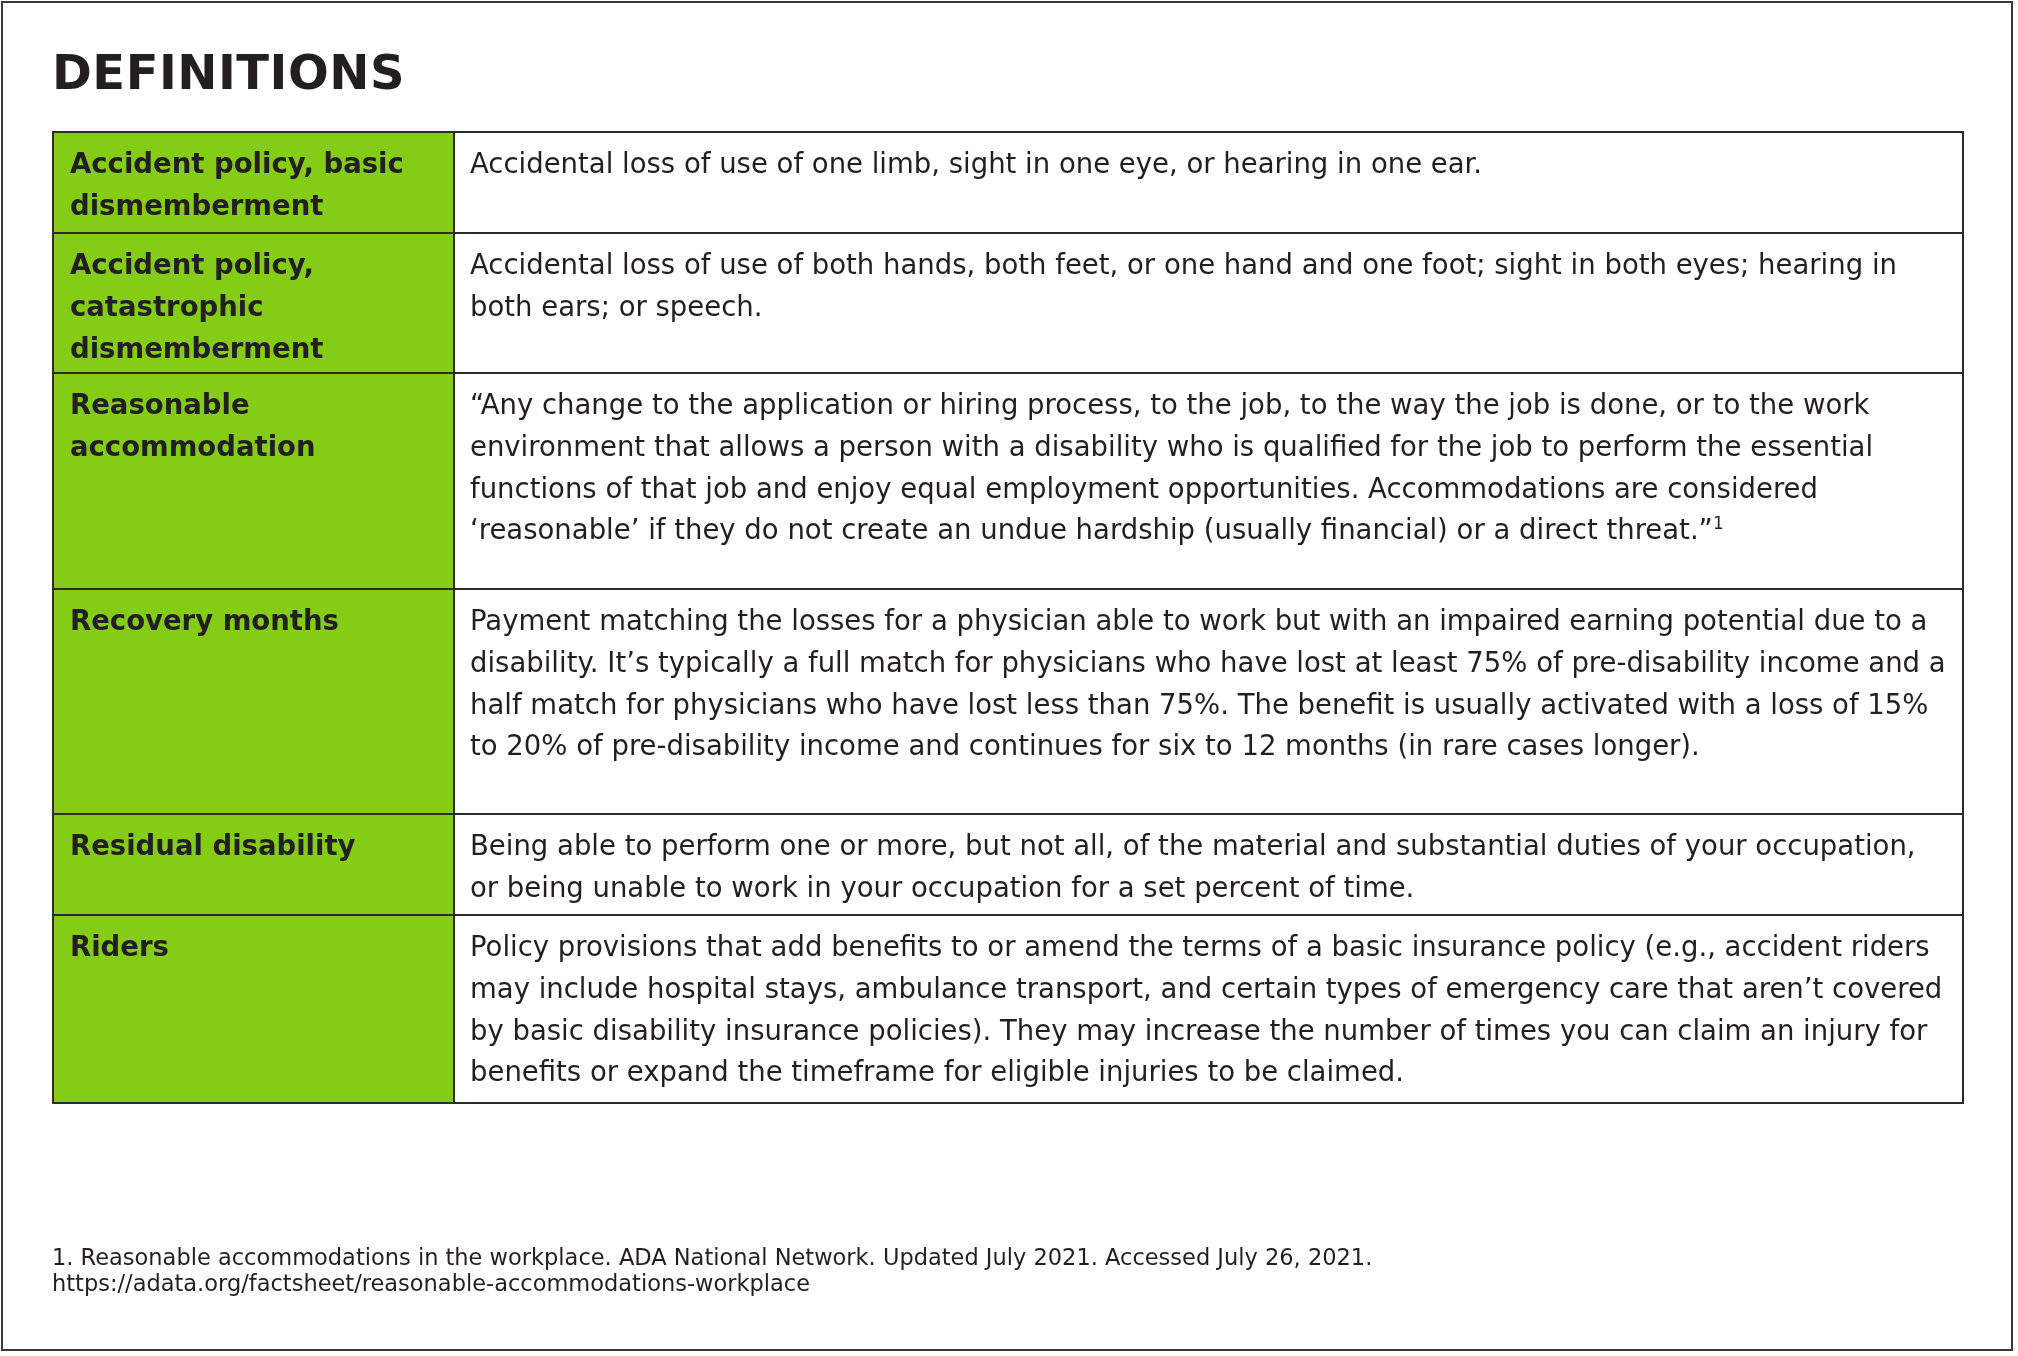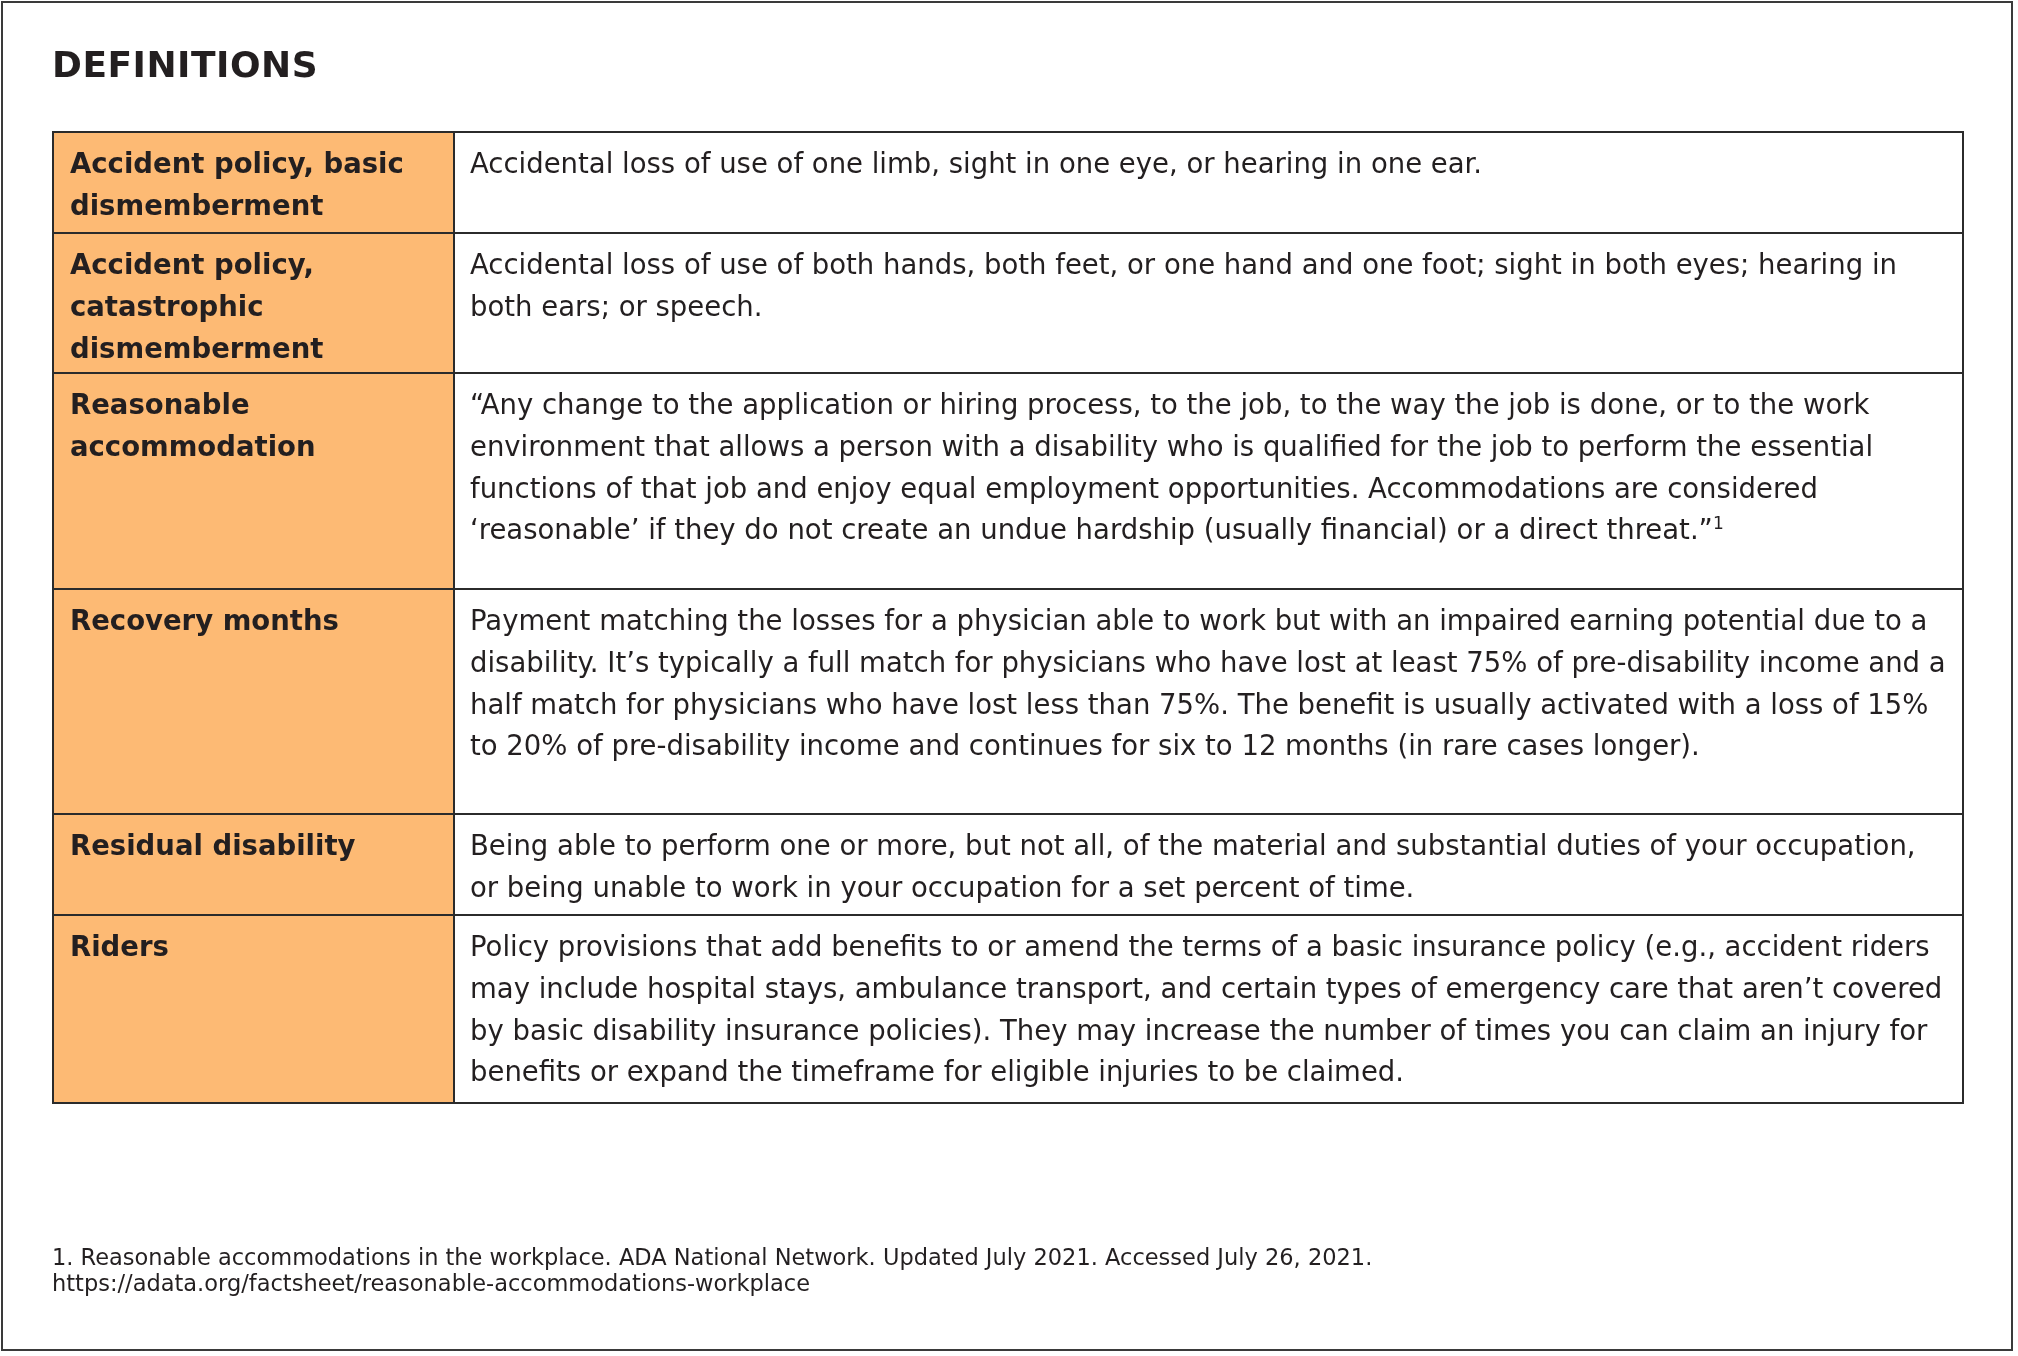--- a/index.html
+++ b/index.html
@@ -1,27 +1,27 @@
 <!DOCTYPE html>
 <html><head>
 <meta charset="utf-8">
 <style>
   html, body { margin: 0; padding: 0; background: #ffffff; }
   body { width: 2018px; height: 1356px; position: relative; overflow: hidden;
          font-family: "DejaVu Sans", "Liberation Sans", sans-serif; color: #231f20; }
   .frame { position: absolute; left: 1px; top: 1px; width: 2012px; height: 1350px;
            border: 2px solid #3a3a3a; box-sizing: border-box; }
   .title { position: absolute; left: 52px; top: 44px; margin: 0;
-           font-family: "DejaVu Sans", sans-serif; font-weight: bold; font-size: 36px;
+           font-family: "DejaVu Sans", sans-serif; font-weight: bold; font-size: 48px;
            letter-spacing: 0.5px; color: #231f20; }
   table.defs { position: absolute; left: 52px; top: 131px; width: 1912px;
                border-collapse: collapse; table-layout: fixed; }
   table.defs td { border: 2px solid #2b2b2b; vertical-align: top; box-sizing: border-box;
                   padding: 10px 14px 0 16px; font-size: 27.5px; line-height: 41.8px; }
-  table.defs td.term { width: 401px; background: #fdba74; font-weight: bold; color: #231f20; }
+  table.defs td.term { width: 401px; background: #84cc16; font-weight: bold; color: #231f20; }
   table.defs td.def { background: #ffffff; font-weight: normal; color: #231f20; padding-left: 15px; }
   sup.fn { font-size: 17px; vertical-align: 10px; line-height: 0; }
   .footnote { position: absolute; left: 52px; top: 1244px; width: 1740px;
               font-size: 22.5px; line-height: 26px; color: #231f20; }
 </style>
 </head>
 <body>
 
 <div class="frame"></div>
 

